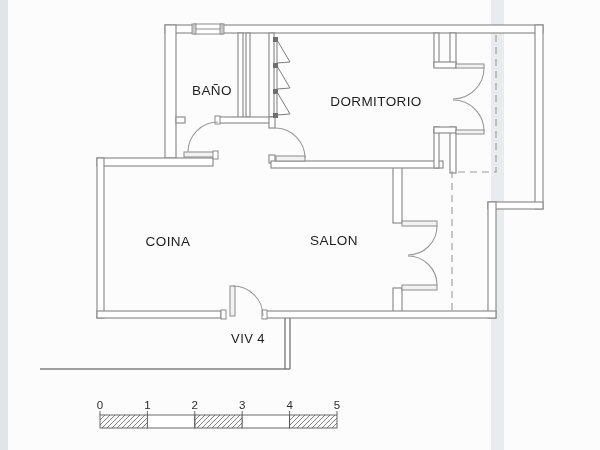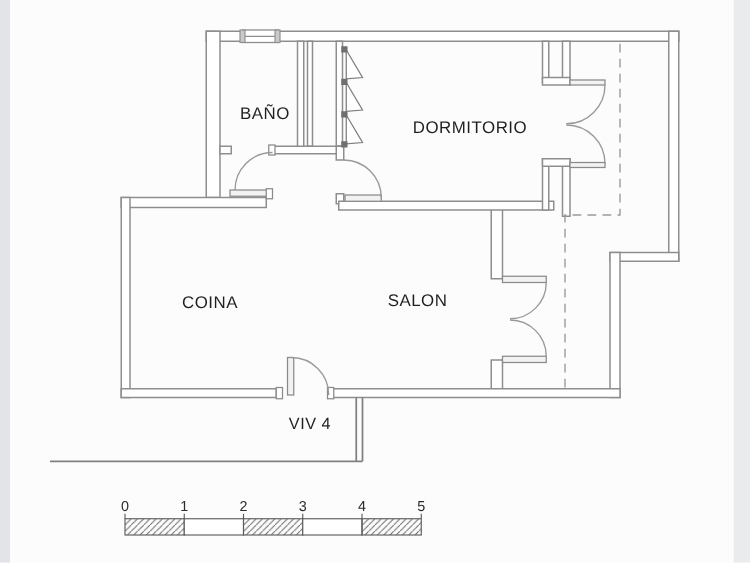--- a/index.html
+++ b/index.html
@@ -1,21 +1,21 @@
 <!DOCTYPE html>
 <html><head>
 <meta charset="utf-8">
 <style>
   html,body{margin:0;padding:0;}
   body{
     width:600px;height:450px;overflow:hidden;
     background:#fcfcfc;
     font-family:"Liberation Sans", sans-serif;
   }
-  .stage{position:relative;width:600px;height:450px;}
+  .stage{position:relative;width:504px;height:450px;}
   .edge{position:absolute;top:0;height:450px;}
   .edge-left{left:0;width:8px;background:#e3e4e7;}
   .edge-right{right:0;width:13px;background:#eaebed;}
   svg{position:absolute;left:0;top:0;}
   .wall{fill:#ffffff;stroke:#8e8e8e;stroke-width:1.2;}
   .leaf{fill:#f2f2f2;stroke:#8a8a8a;stroke-width:1;}
   .cap{fill:#ffffff;stroke:#8a8a8a;stroke-width:1;}
   .tick{fill:#c9c9c9;stroke:#8e8e8e;stroke-width:0.9;}
   .arc{fill:none;stroke:#9a9a9a;stroke-width:1.1;}
   .dashed{fill:none;stroke:#9a9a9a;stroke-width:1.1;stroke-dasharray:7 5;}

